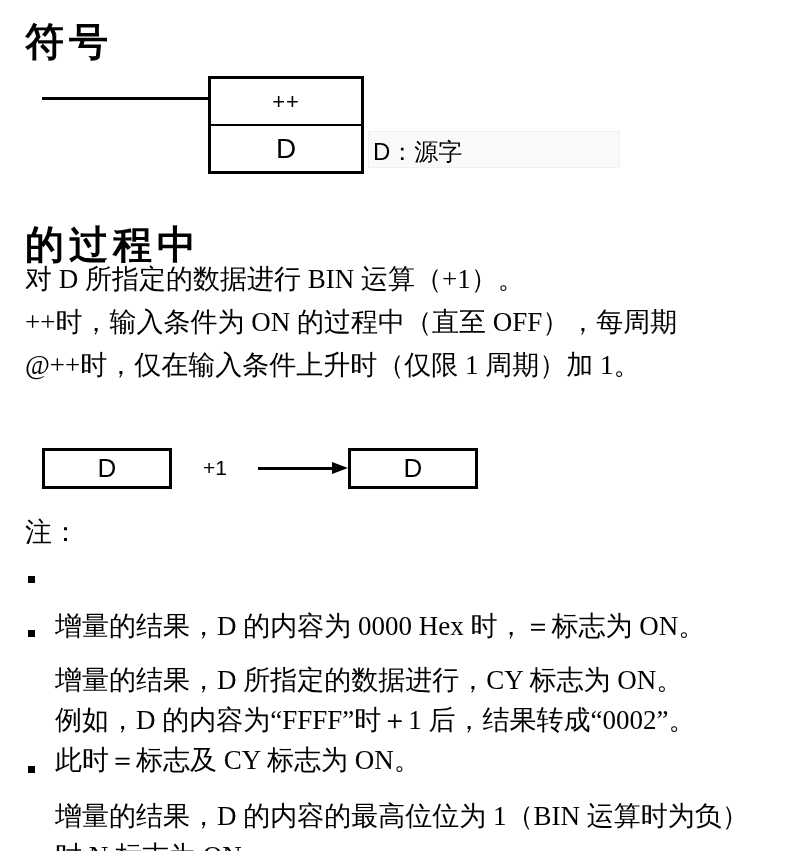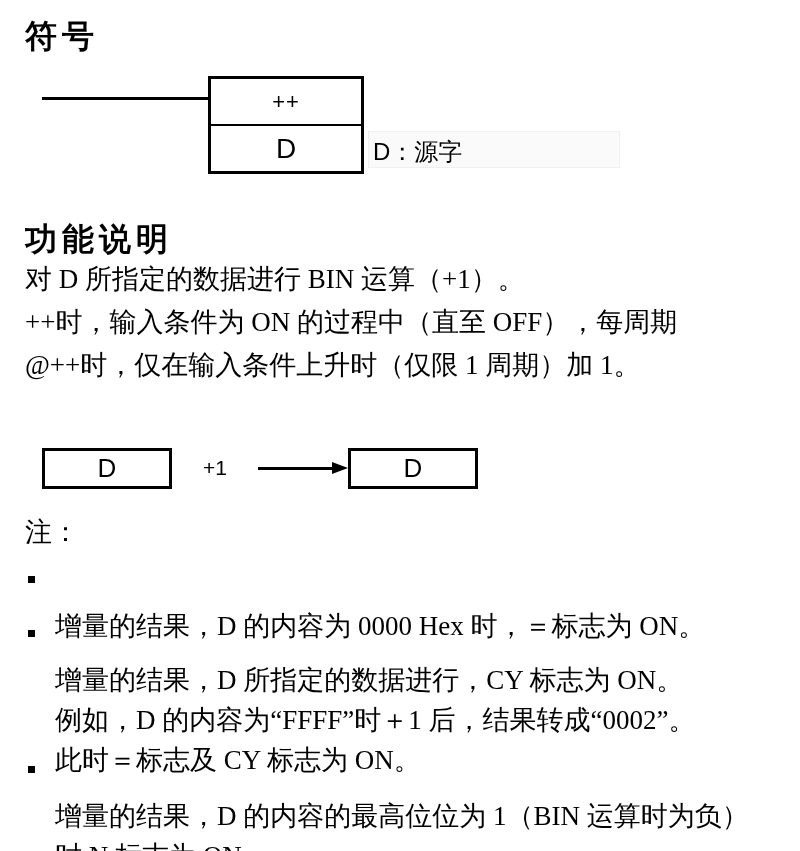--- a/index.html
+++ b/index.html
@@ -11,21 +11,21 @@
     color: #000000;
     overflow: hidden;
     font-family: "Liberation Serif", "DejaVu Serif", serif;
   }
   .abs { position: absolute; }
 
   
   .heading {
     font-family: "Liberation Sans", "DejaVu Sans", sans-serif;
     font-weight: bold;
-    font-size: 32px;
+    font-size: 39px;
     letter-spacing: 5px;
     color: #000;
     white-space: nowrap;
   }
 
   
   .wire { background: #000; }
   .sym-box {
     left: 208px; top: 76px;
     width: 156px; height: 98px;
@@ -103,21 +103,21 @@
   <div class="abs wire" style="left:42px; top:97px; width:166px; height:3px;"></div>
 
   <div class="abs sym-box">
     <div class="sym-cell top">++</div>
     <div class="sym-cell bottom">D</div>
   </div>
 
   <div class="abs operand-note-bg"></div>
   <div class="abs operand-note">D：源字</div>
 
-  <div class="abs heading" style="left:25px; top:218px;">功能说明</div>
+  <div class="abs heading" style="left:25px; top:218px;">的过程中</div>
 
   <div class="abs para">
     <div>对 D 所指定的数据进行 BIN 运算（+1）。</div>
     <div>++时，输入条件为 ON 的过程中（直至 OFF），每周期</div>
     <div>@++时，仅在输入条件上升时（仅限 1 周期）加 1。</div>
   </div>
 
   <div class="abs fbox" style="left:42px; top:448px;">D</div>
   <div class="abs op-label" style="left:203px; top:456px;">+1</div>
   <div class="abs arrow-line" style="left:258px; top:467px; width:76px;"></div>

